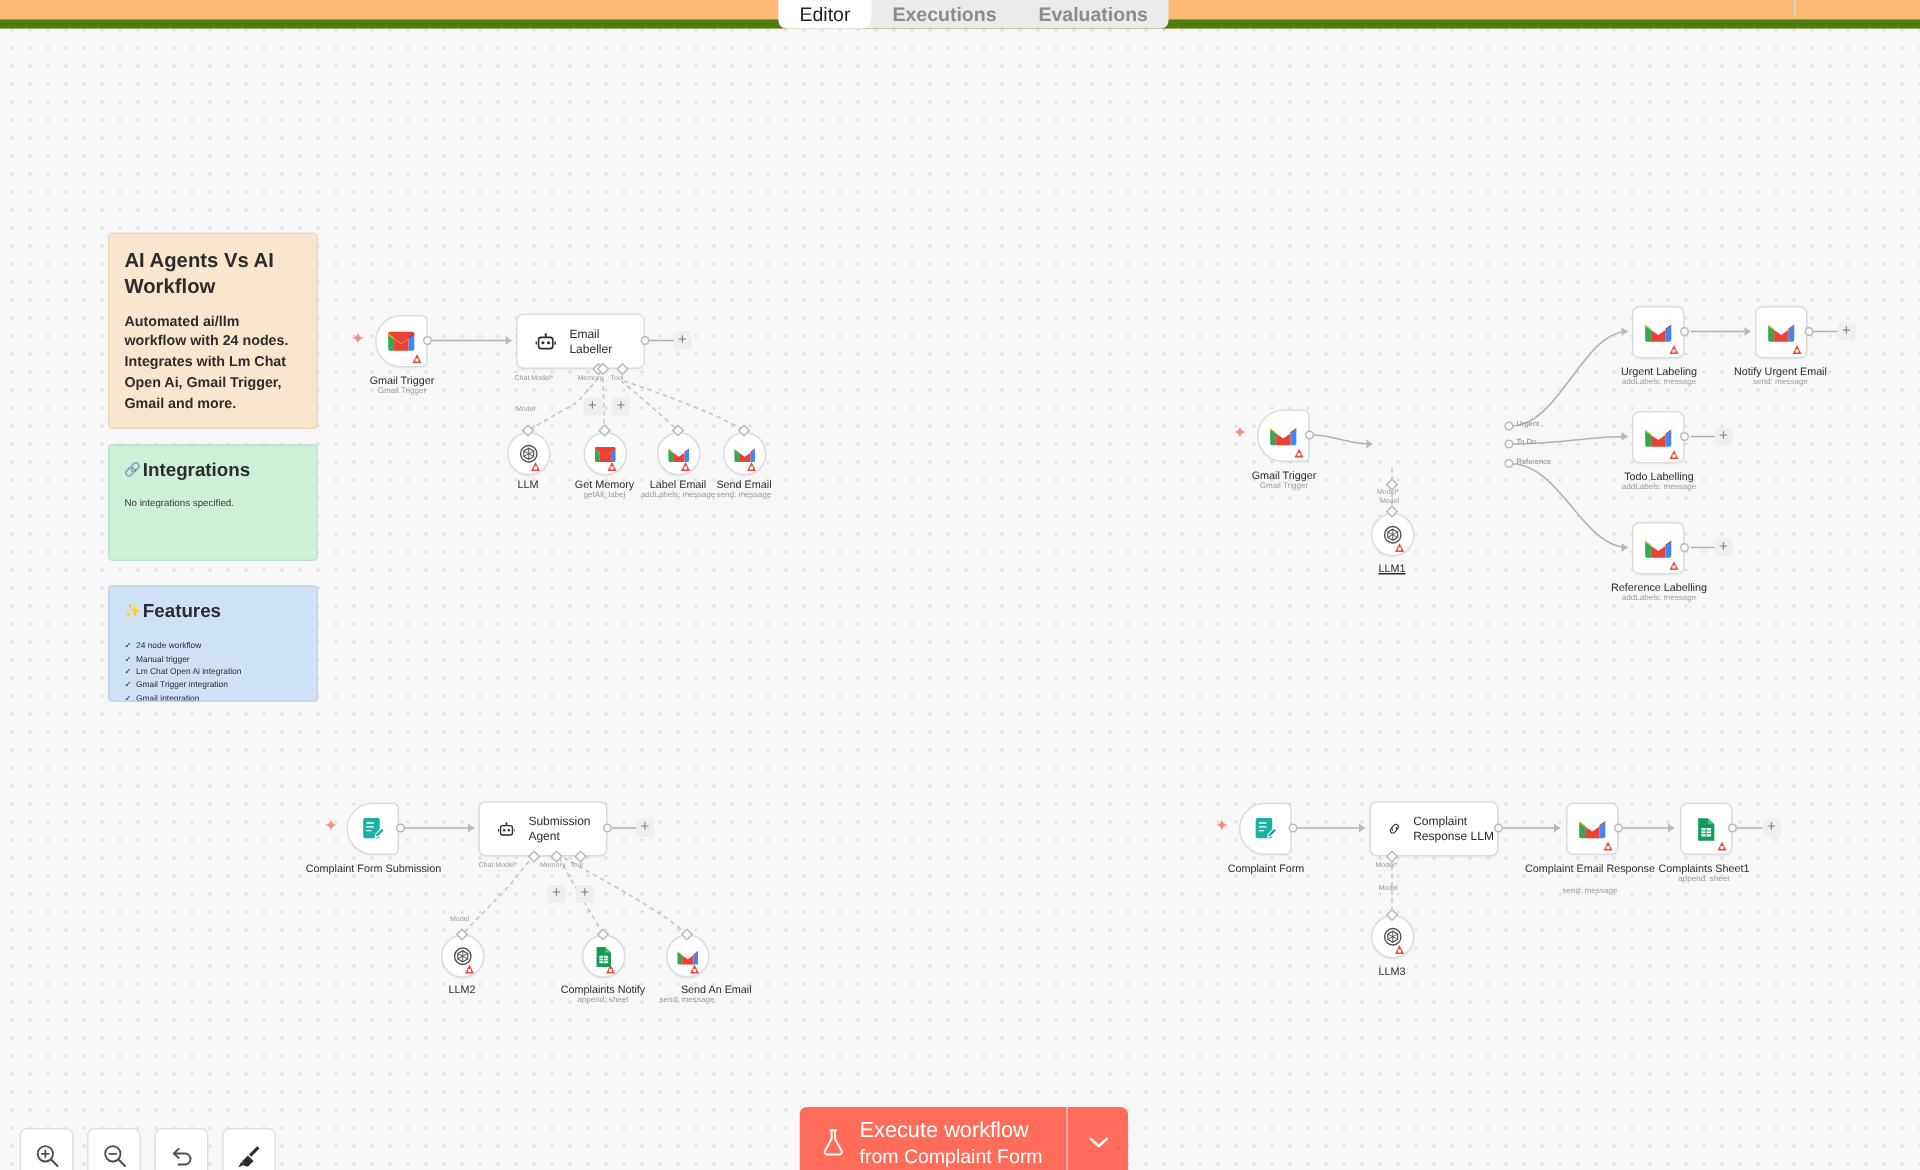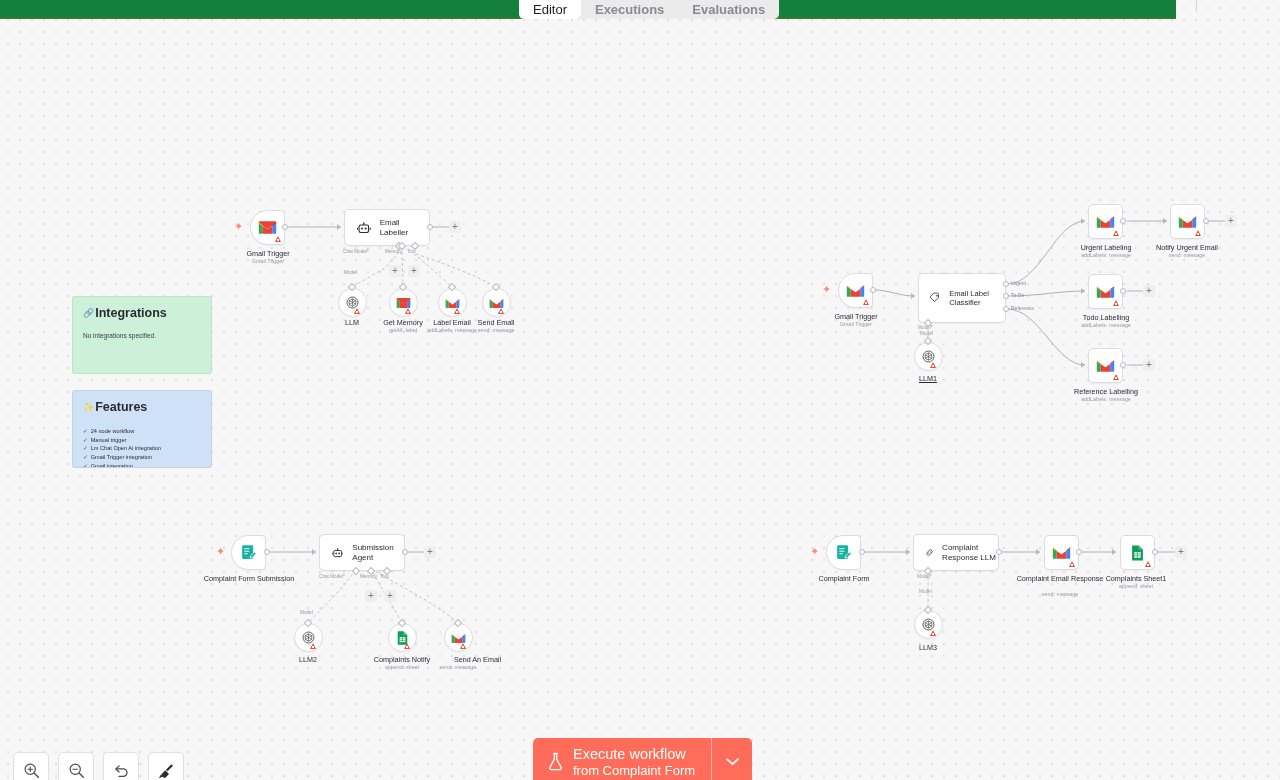--- a/index.html
+++ b/index.html
@@ -12,23 +12,23 @@
   #canvas {
     position: absolute; inset: 0;
     background-color: #f7f7f8;
     background-image: radial-gradient(circle, #dedee1 1px, transparent 1.1px);
     background-size: 12px 12px;
     background-position: 2px 2px;
   }
 
   
   #topbar {
-    position: absolute; top: 0; left: 0; width: 1176px; height: 19px;
-    background: #15803d;
-    border-bottom: 1px solid #4d7c0f;
+    position: absolute; top: 0; left: 0; width: 1280px; height: 19px;
+    background: #fdba74;
+    border-bottom: 6px solid #4d7c0f;
     z-index: 40;
   }
   #tabs {
     position: absolute; top: 0; left: 519px; height: 19px;
     display: flex; align-items: stretch;
     background: #ebebec;
     border-radius: 0 0 5px 5px;
   }
   .tab {
     display: flex; align-items: center; justify-content: center;
@@ -239,20 +239,24 @@
       <path d="M928,312 L928,342"></path>
 
       <path d="M356,570 L340,590 L308,623"></path>
       <path d="M373,572 C382,590 394,608 402,623"></path>
       <path d="M376,572 C408,590 442,608 458,623"></path>
 
       <path d="M928,566 L928,611"></path>
     </g>
   </svg>
 
+  <div class="sticky" id="note-overview">
+    <div class="sticky-title">AI Agents Vs AI Workflow</div>
+    <div class="sticky-body">Automated ai/llm workflow with 24 nodes. Integrates with Lm Chat Open Ai, Gmail Trigger, Gmail and more.</div>
+  </div>
 
   <div class="sticky" id="note-integrations">
     <div class="sticky-h2">
       <span style="font-size:9px;">🔗</span>
       <span>Integrations</span>
     </div>
     <div class="sticky-note-text">No integrations specified.</div>
   </div>
 
   <div class="sticky" id="note-features">
@@ -394,27 +398,20 @@
         <path fill="#C5221F" d="M18 7l5-3.5v-1l-5 3.6z"></path>
       <path fill="#EA4335" d="M6 17V7l6 4.3L18 7v10z"></path>
     </svg>
     <div class="warn"></div>
   </div>
   <div class="port" style="left:870px; top:287px;"></div>
   <div class="node-label" style="left:801px; top:312px;">Gmail Trigger</div>
   <div class="node-sub" style="left:801px; top:321px;">Gmail Trigger</div>
 
   <div class="port-in" style="left:911px; top:293px;"></div>
-  <div class="node" style="left:918px; top:273px; width:88px; height:50px; padding-left:10px; gap:8px;">
-    <svg width="16" height="14" viewBox="0 0 22 19">
-      <path d="M2 10.5 9.5 3h7a2 2 0 0 1 2 2v7L11 19.5z" fill="none" stroke="#2b2b30" stroke-width="1.5" transform="translate(0,-2) scale(0.92)"></path>
-      <circle cx="14.5" cy="5.5" r="1.5" fill="#2b2b30"></circle>
-    </svg>
-    <div class="node-title-inline" style="font-size:7.6px;">Email Label Classifier</div>
-  </div>
   <div class="port" style="left:1003px; top:281px;"></div>
   <div class="out-label" style="left:1011px; top:280px;">Urgent</div>
   <div class="port" style="left:1003px; top:293px;"></div>
   <div class="out-label" style="left:1011px; top:292px;">To Do</div>
   <div class="port" style="left:1003px; top:306px;"></div>
   <div class="out-label" style="left:1011px; top:305px;">Reference</div>
 
   <div class="diamond" style="left:925px; top:320px;"></div>
   <div class="conn-label" style="left:918px; top:325px;">Model*</div>
   <div class="conn-label" style="left:920px; top:331px;">Model</div>

